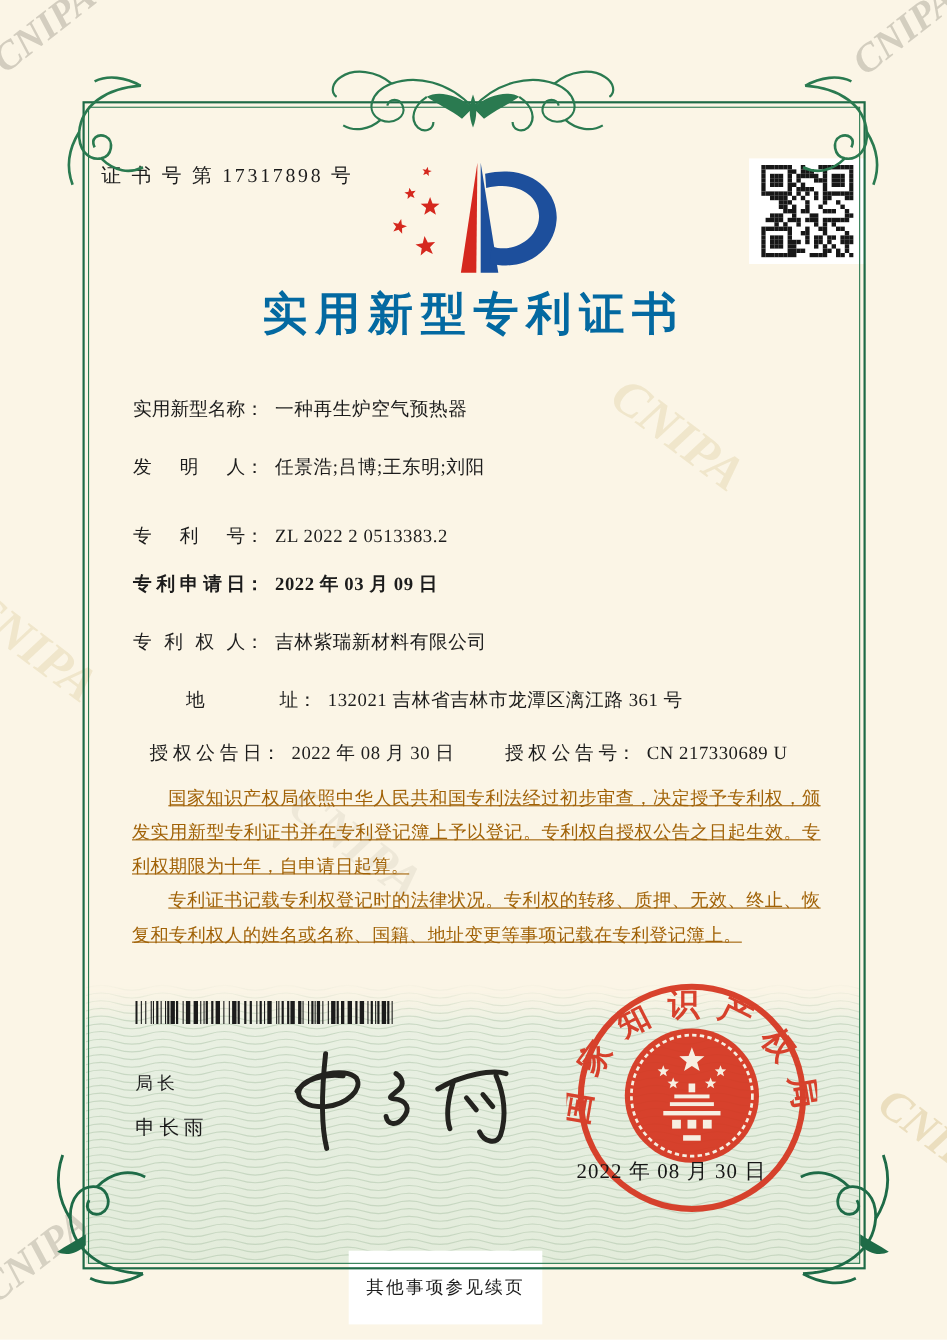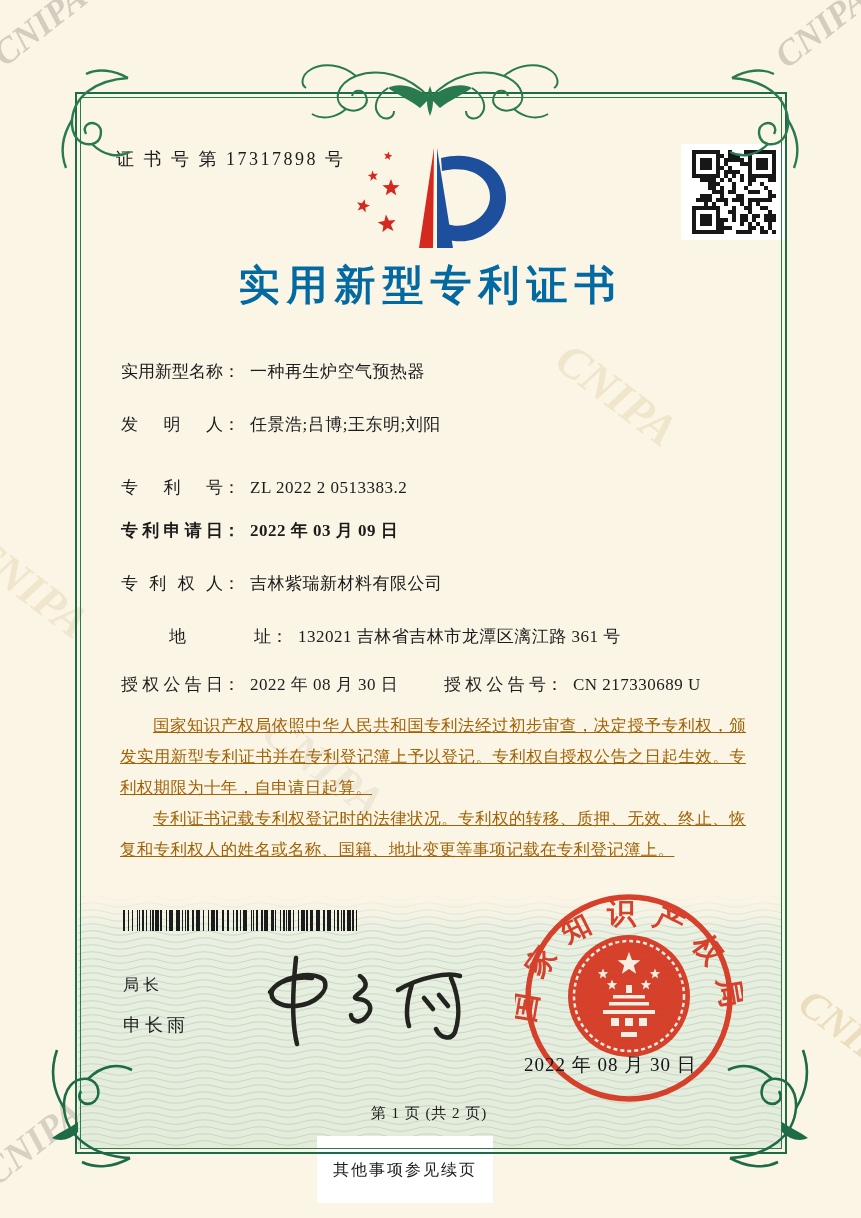--- a/index.html
+++ b/index.html
@@ -17,21 +17,21 @@
 
   
   .guilloche{position:absolute;left:78px;top:893px;width:703px;height:256px;z-index:1;
     background:linear-gradient(to bottom, rgba(231,239,225,0) 0%, rgba(231,239,225,.85) 14%, #e7efe1 30%, #e3ecdb 100%);
     -webkit-mask-image:linear-gradient(to bottom, transparent 0%, #000 14%);
             mask-image:linear-gradient(to bottom, transparent 0%, #000 14%);}
   .guilloche svg{position:absolute;inset:0;}
 
   .content{position:absolute;inset:0;z-index:2;color:#1c1c1c;}
 
-  .cert-no{position:absolute;left:116px;top:147px;font-size:18px;letter-spacing:2.5px;}
+  .cert-no{position:absolute;left:92px;top:147px;font-size:18px;letter-spacing:2.5px;}
   .title{position:absolute;left:0;top:258px;width:100%;text-align:center;
          font-size:41px;font-weight:bold;letter-spacing:7px;color:#0369a1;}
 
   .qr-pad{position:absolute;left:681px;top:144px;width:106px;height:96px;background:#fff;}
   .qr-pad svg{position:absolute;left:11px;top:6px;}
 
   .fields{position:absolute;left:121px;top:360px;width:640px;font-size:17px;}
   .frow{position:absolute;left:0;white-space:nowrap;}
   .flabel{display:inline-block;width:102px;text-align:justify;text-align-last:justify;vertical-align:bottom;}
   .fcolon{display:inline-block;}
@@ -429,21 +429,21 @@
       </div>
       <div class="frow" style="top:159px;font-weight:bold;">
         <span class="flabel">专利申请日</span><span class="fcolon">：</span><span class="fvalue">2022 年 03 月 09 日</span>
       </div>
       <div class="frow" style="top:212px;">
         <span class="flabel">专利权人</span><span class="fcolon">：</span><span class="fvalue">吉林紫瑞新材料有限公司</span>
       </div>
       <div class="frow" style="top:265px;margin-left:48px;">
         <span class="flabel">地址</span><span class="fcolon">：</span><span class="fvalue">132021 吉林省吉林市龙潭区漓江路 361 号</span>
       </div>
-      <div class="frow" style="top:313px;">
+      <div class="frow" style="top:313px;margin-left:15px;">
         <span class="flabel">授权公告日</span><span class="fcolon">：</span><span class="fvalue">2022 年 08 月 30 日</span>
         <span class="grant-right">
           <span class="flabel">授权公告号</span><span class="fcolon">：</span><span class="fvalue">CN 217330689 U</span>
         </span>
       </div>
     </div>
 
     <div class="paras">
       <p>国家知识产权局依照中华人民共和国专利法经过初步审查，决定授予专利权，颁发实用新型专利证书并在专利登记簿上予以登记。专利权自授权公告之日起生效。专利权期限为十年，自申请日起算。</p>
       <p>专利证书记载专利权登记时的法律状况。专利权的转移、质押、无效、终止、恢复和专利权人的姓名或名称、国籍、地址变更等事项记载在专利登记簿上。</p>
@@ -548,19 +548,18 @@
             <rect x="110" y="126" width="8" height="8"></rect>
             <rect x="124" y="126" width="8" height="8"></rect>
             <rect x="111" y="93" width="6" height="8"></rect>
             <rect x="106" y="140" width="16" height="5"></rect>
           </g>
         </g>
       </g>
     </svg>
     <div class="seal-date">2022 年 08 月 30 日</div>
 
-    <div class="page-info">第 1 页 (共 2 页)</div>
     <div class="cont-note">
       <span>其他事项参见续页</span>
     </div>
 
   </div>
 </div>
 
 </body></html>

